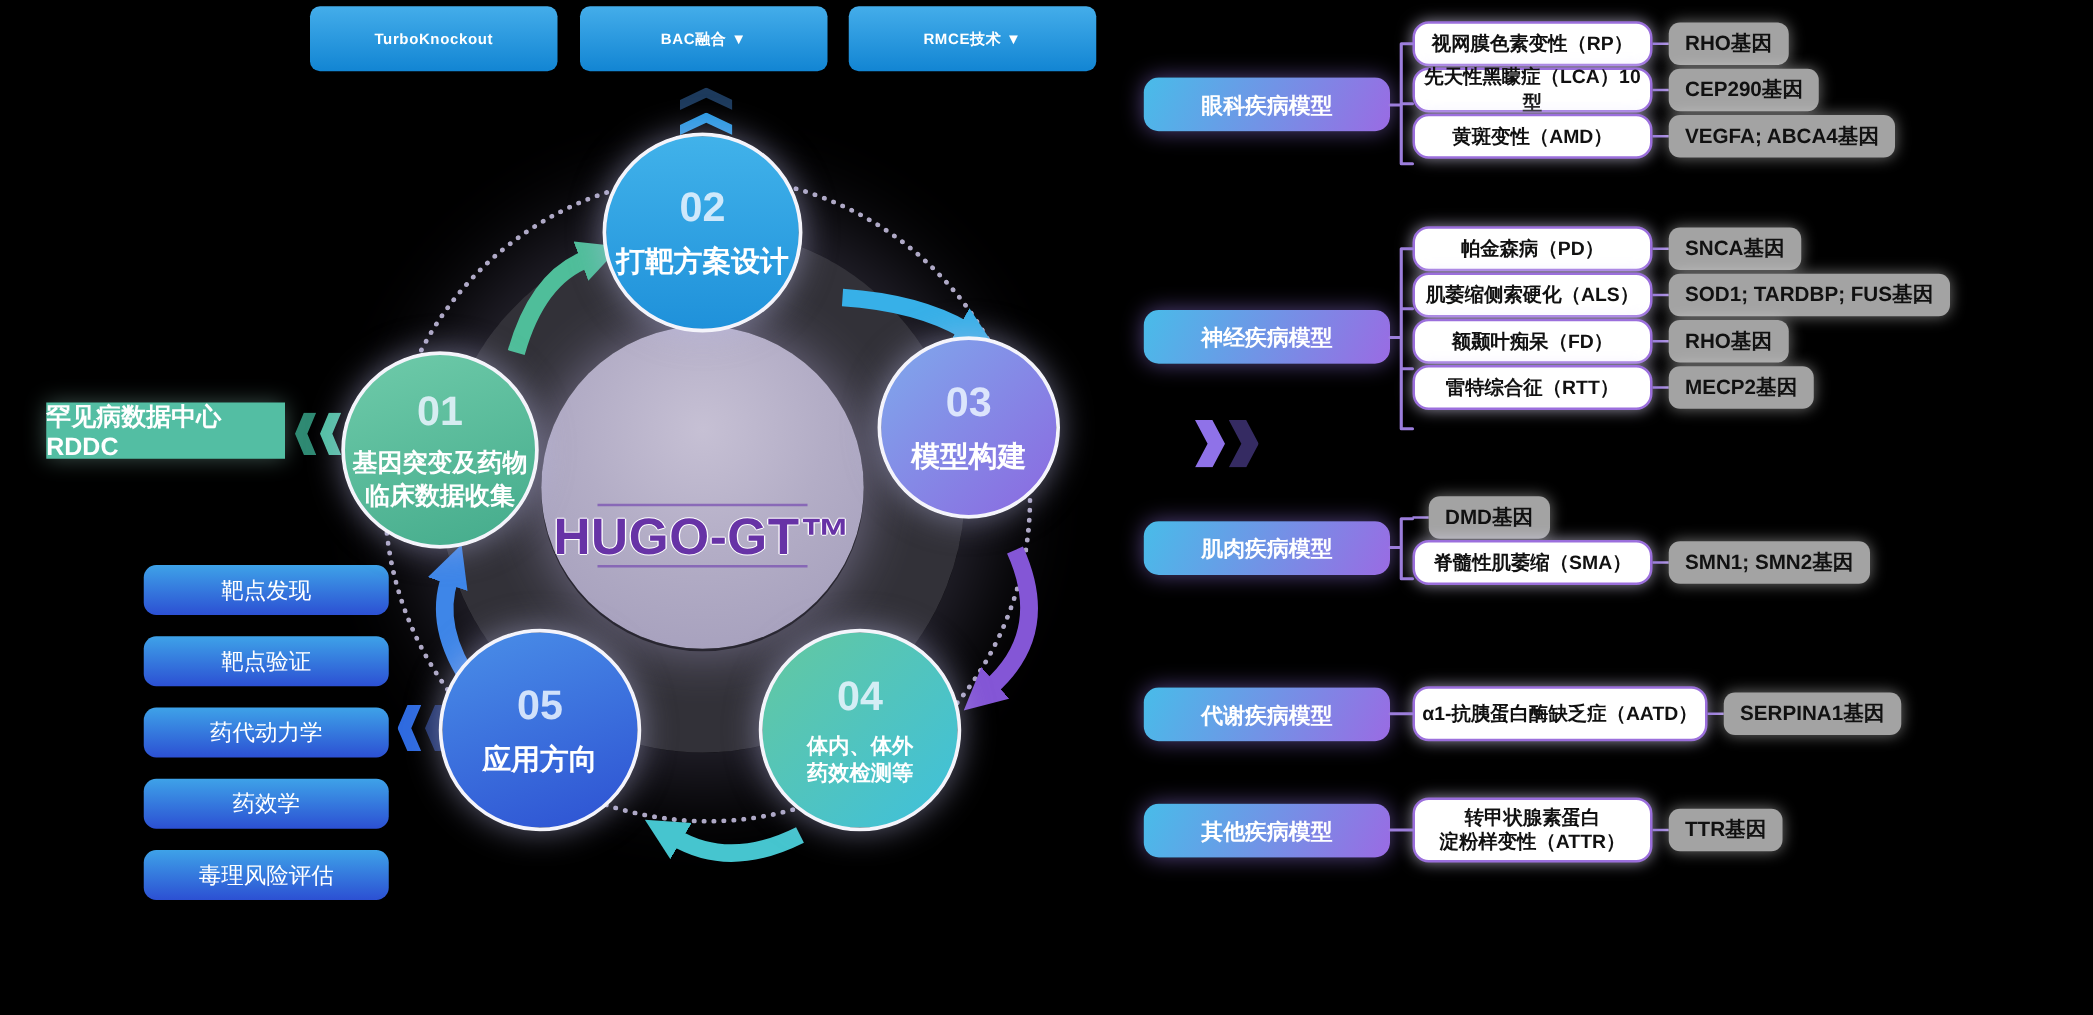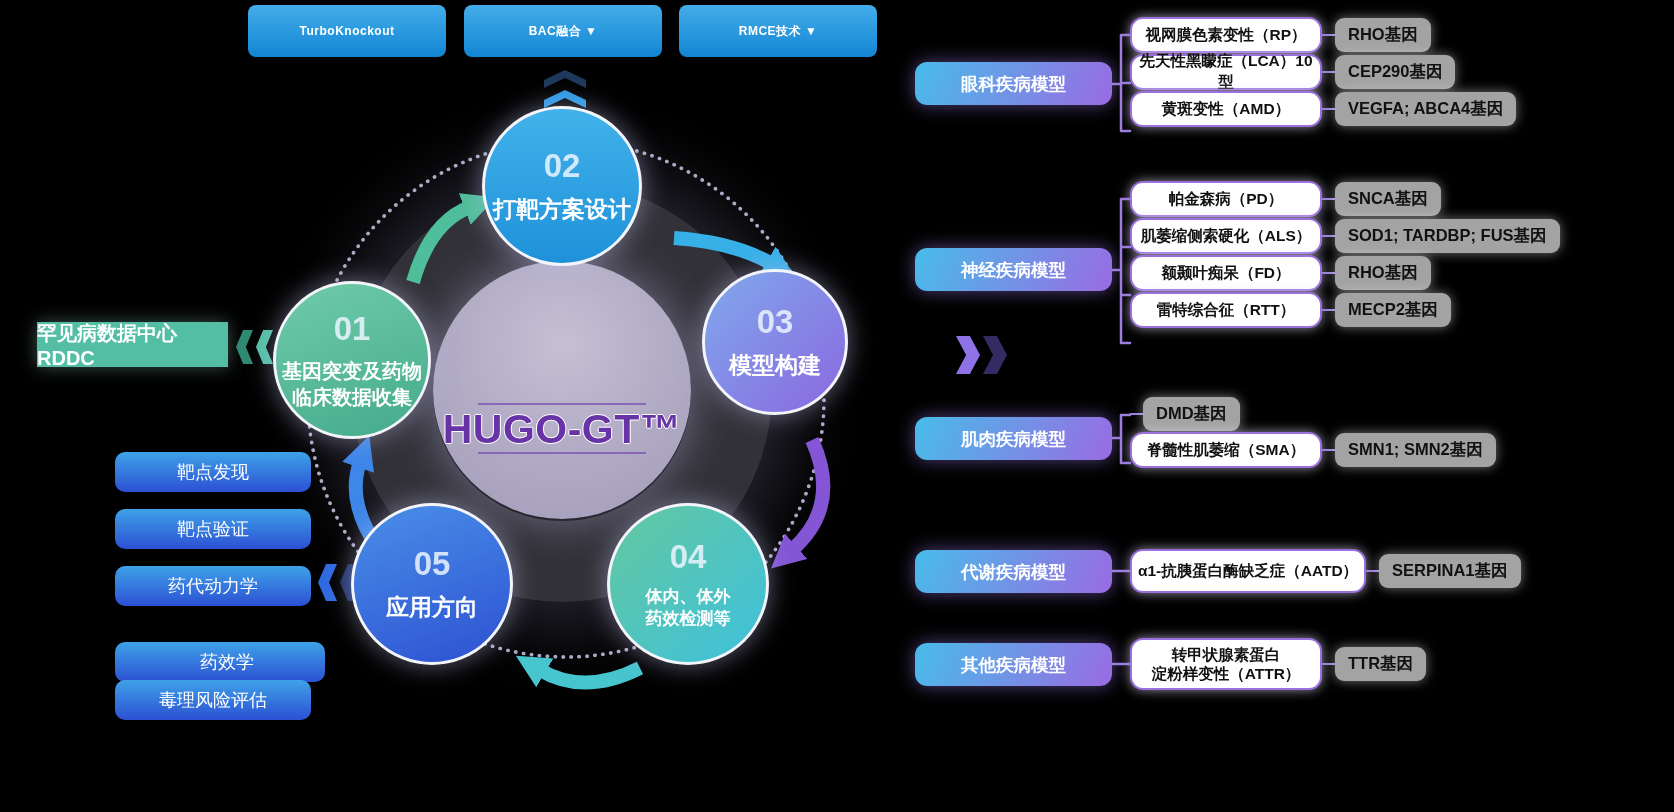--- a/index.html
+++ b/index.html
@@ -184,21 +184,21 @@
 
   <div class="rddc">罕见病数据中心 RDDC</div>
   <div>
     <div class="chev chev-left" style="left:236px;top:330px;width:17px;height:34px;background:#2f8a73;"></div>
     <div class="chev chev-left" style="left:256px;top:330px;width:17px;height:34px;background:#52c0a3;"></div>
   </div>
 
   <div class="appbtn" style="top:452px;">靶点发现</div>
   <div class="appbtn" style="top:509px;">靶点验证</div>
   <div class="appbtn" style="top:566px;">药代动力学</div>
-  <div class="appbtn" style="top:642px;padding-left:14px;">药效学</div>
+  <div class="appbtn" style="top:623px;">药效学</div>
   <div class="appbtn" style="top:680px;">毒理风险评估</div>
   <div>
     <div class="chev chev-left" style="left:318px;top:564px;width:19px;height:37px;background:#2f6be0;"></div>
     <div class="chev chev-left" style="left:340px;top:564px;width:19px;height:37px;background:#1c2f66;"></div>
   </div>
 
   <div>
     <div class="chev chev-right" style="left:956px;top:336px;width:24px;height:38px;background:#8f72e8;"></div>
     <div class="chev chev-right" style="left:983px;top:336px;width:24px;height:38px;background:#352b62;"></div>
   </div>

